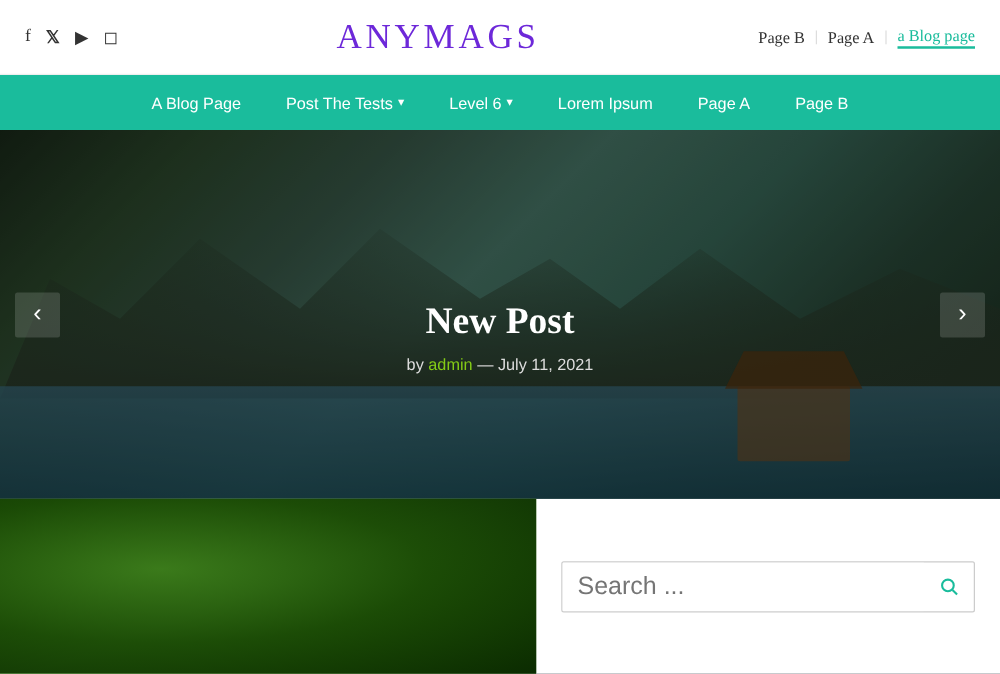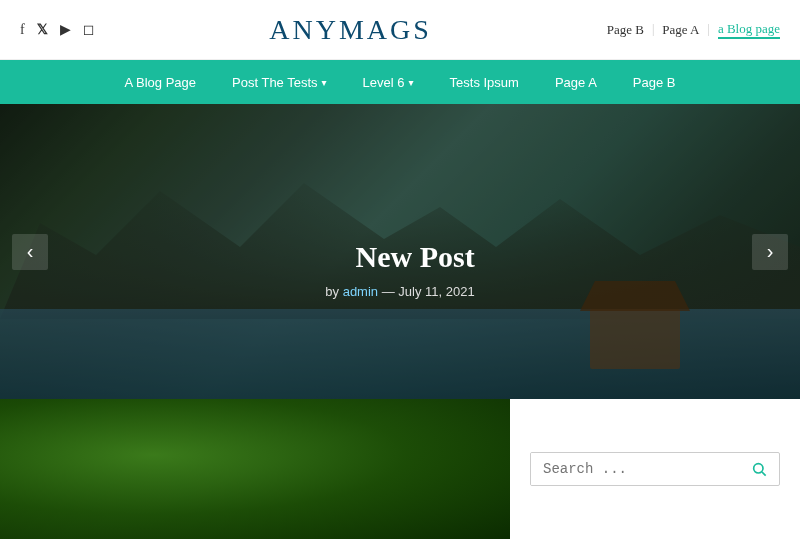--- a/index.html
+++ b/index.html
@@ -22,21 +22,21 @@
     .social-icon {
       font-size: 14px;
       color: #333;
       cursor: pointer;
       font-style: normal;
     }
     .site-title {
       font-family: 'Palatino Linotype', Palatino, serif;
       font-size: 28px;
       letter-spacing: 3px;
-      color: #0c4a6e;
+      color: #6d28d9;
       font-weight: normal;
       text-align: center;
       flex: 1;
     }
     .top-nav {
       display: flex;
       gap: 8px;
       align-items: center;
       font-size: 13px;
       color: #333;
@@ -129,21 +129,21 @@
     .hero-overlay {
       position: absolute;
       inset: 0;
       background: rgba(0,0,0,0.35);
     }
     .hero-content {
       position: absolute;
       bottom: 100px;
       left: 50%;
       transform: translateX(-50%);
-      text-align: right;
+      text-align: center;
       color: #fff;
       z-index: 10;
     }
     .hero-title {
       font-size: 30px;
       font-family: Georgia, serif;
       font-weight: bold;
       margin-bottom: 10px;
     }
     .hero-meta {
@@ -211,23 +211,23 @@
       align-items: center;
       border: 1px solid #ccc;
       border-radius: 2px;
       overflow: hidden;
     }
     .search-input {
       flex: 1;
       border: none;
       outline: none;
       padding: 8px 12px;
-      font-size: 14px;
+      font-size: 20px;
       color: #999;
-      font-family: Liberation Mono, monospace;
+      font-family: Liberation Sans, sans-serif;
     }
     .search-btn {
       background: none;
       border: none;
       padding: 8px 12px;
       cursor: pointer;
       color: #1abc9c;
       font-size: 16px;
       display: flex;
       align-items: center;
@@ -256,38 +256,38 @@
 <nav class="nav-bar">
   <a class="nav-item">A Blog Page</a>
   <a class="nav-item">
     <span>Post The Tests</span>
     <span class="arrow">▾</span>
   </a>
   <a class="nav-item">
     <span>Level 6</span>
     <span class="arrow">▾</span>
   </a>
-  <a class="nav-item">Tests Ipsum</a>
+  <a class="nav-item">Lorem Ipsum</a>
   <a class="nav-item">Page A</a>
   <a class="nav-item">Page B</a>
 </nav>
 
 <div class="hero-slider">
   <div class="hero-bg"></div>
   <div class="hero-overlay"></div>
 
   <div style="position:absolute;bottom:30px;right:120px;width:90px;height:60px;background:rgba(80,50,20,0.6);z-index:5;border-radius:2px;"></div>
   <div style="position:absolute;bottom:88px;right:110px;width:110px;height:0;border-left:15px solid transparent;border-right:15px solid transparent;border-bottom:30px solid rgba(60,35,10,0.7);z-index:5;"></div>
 
   <button class="slider-arrow left">‹</button>
   <div class="hero-content">
     <div class="hero-title">New Post</div>
     <div class="hero-meta">
       <span>by</span>
-      <a style="color:#7dd3fc;">admin</a>
+      <a style="color:#84cc16;">admin</a>
       <span> — </span>
       <span>July 11, 2021</span>
     </div>
   </div>
   <button class="slider-arrow right">›</button>
 </div>
 
 <div class="bottom-section">
   <div class="bottom-left">
 

